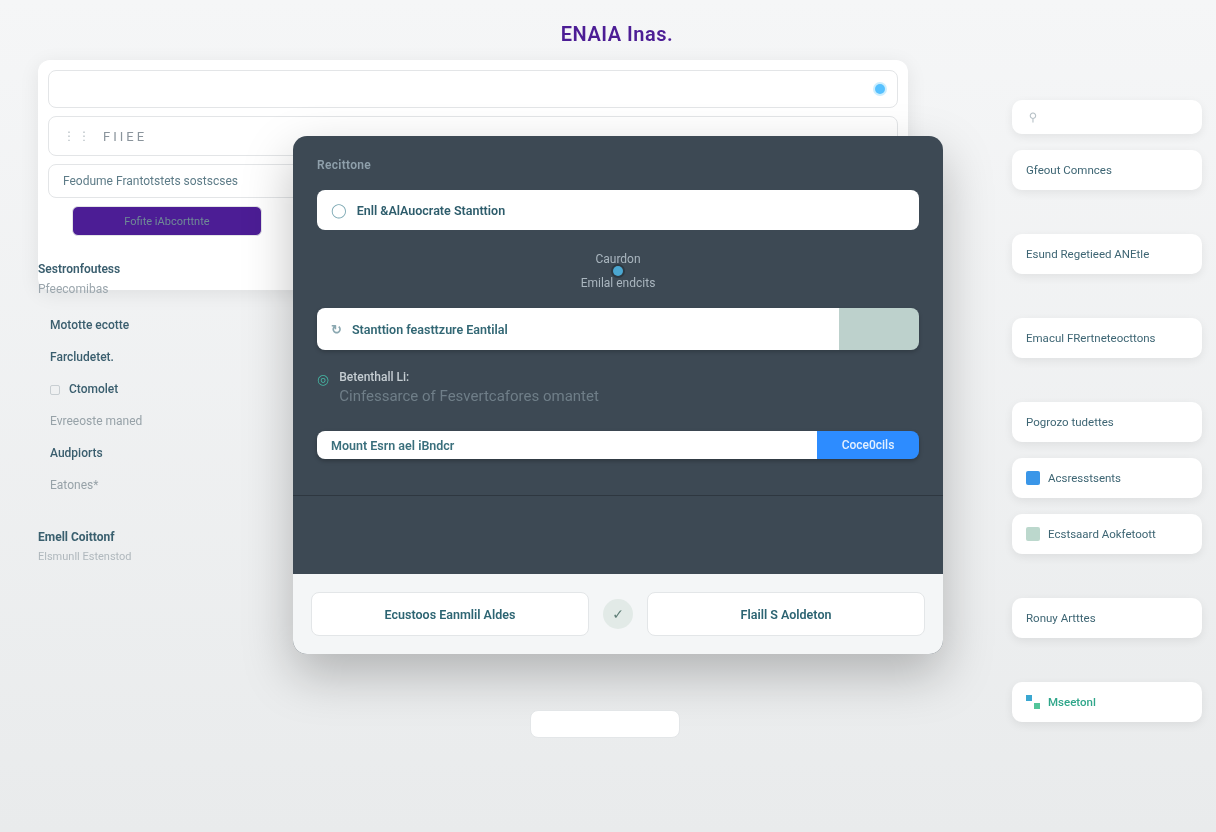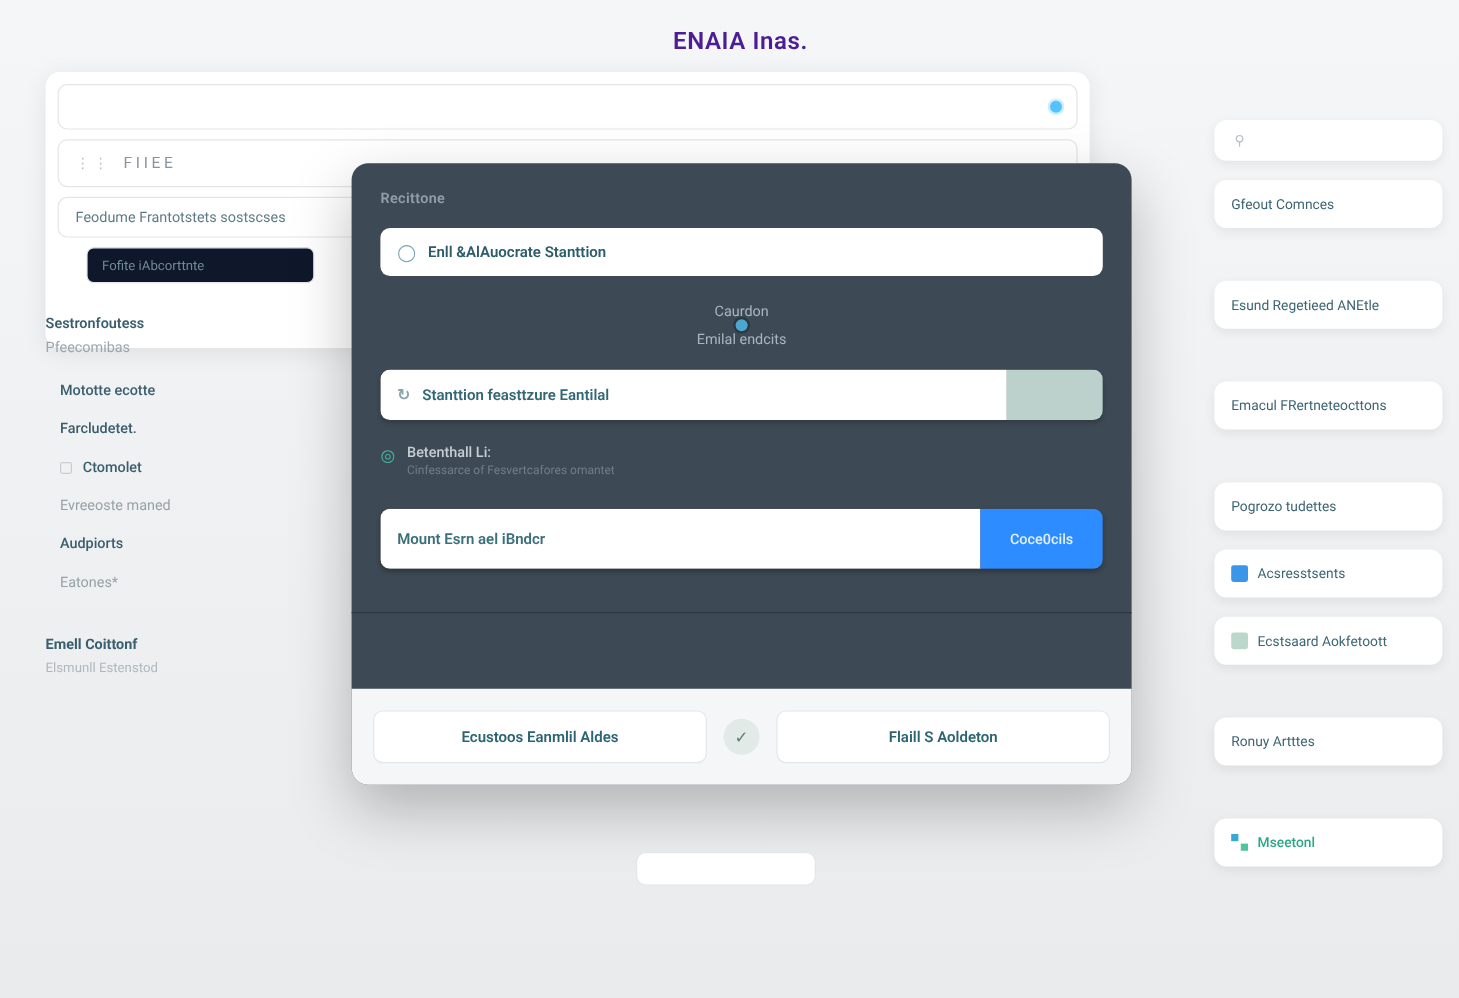--- a/index.html
+++ b/index.html
@@ -34,23 +34,23 @@
     margin:0 4px 8px 4px; display:flex; align-items:center; padding:0 14px;
     color:#8a949c; font-size:13px; letter-spacing:3px;
   }
   .filter-bar .icon { margin-right:10px; color:#b5bdc3; font-size:12px; }
   .sub-bar {
     border:1px solid #e3e5e7; border-radius:8px; height:34px;
     margin:0 4px 8px 4px; display:flex; align-items:center; padding:0 14px;
     color:#5e7c88; font-size:12px;
   }
   .sub-chip {
-    background:#0f172a; border:1px solid #e3e5e7; border-radius:6px;
+    background:#4c1d95; border:1px solid #e3e5e7; border-radius:6px;
     height:30px; width:190px; margin:0 4px 14px 28px;
-    display:flex; align-items:center; padding:0 12px; color:#6f8b96; font-size:11px;
+    display:flex; align-items:center; padding:0 12px; color:#6f8b96; font-size:11px;justify-content:center;
   }
   .sidebar {
     position:absolute; left:38px; top:262px; width:220px;
     font-size:12px;
   }
   .side-heading { color:#3a5e6e; font-weight:600; margin-bottom:6px; }
   .side-sub { color:#9ba6ad; margin-bottom:22px; }
   .side-item { color:#3a5e6e; margin:18px 12px; font-weight:500; }
   .side-item.dim { color:#97a2a8; font-weight:400; }
   .side-check { display:inline-block; width:10px; height:10px; border:1px solid #c8ced2; border-radius:2px; margin-right:6px; vertical-align:middle; }
@@ -78,22 +78,22 @@
   .feature-field {
     display:flex; height:42px; border-radius:8px; overflow:hidden; margin-bottom:20px;
     box-shadow:0 2px 4px rgba(0,0,0,.2);
   }
   .feature-field .fleft { flex:1; background:#fff; display:flex; align-items:center; padding:0 14px; color:#326774; font-size:12.5px; font-weight:600; }
   .feature-field .fleft .ficon { color:#8ba8b1; margin-right:10px; font-size:13px; }
   .feature-field .fright { width:80px; background:#bdd1cc; }
   .info-row { display:flex; align-items:flex-start; margin-bottom:26px; }
   .info-row .iicon { color:#45b6a3; font-size:14px; margin-right:10px; margin-top:1px; }
   .info-row .ititle { color:#c6ced3; font-size:12px; font-weight:500; }
-  .info-row .isub { color:#6f7e88; font-size:10px; margin-top:3px; }
-  .action-row { display:flex; height:50px; border-radius:8px; overflow:hidden; box-shadow:0 2px 4px rgba(0,0,0,.25); }
+  .info-row .isub { color:#6f7e88; font-size:15px; margin-top:3px; }
+  .action-row { display:flex; height:28px; border-radius:8px; overflow:hidden; box-shadow:0 2px 4px rgba(0,0,0,.25); }
   .action-row .ainput { flex:1; background:#fff; display:flex; align-items:center; padding:0 14px; color:#3a6f7c; font-size:12.5px; font-weight:600; }
   .action-row .abtn { width:102px; background:#2d8cff; color:#e3f0ff; font-size:12px; display:flex; align-items:center; justify-content:center; font-weight:500; }
   .modal-divider { height:1px; background:#2e3740; margin:36px -24px 0 -24px; }
   .modal-footer {
     position:absolute; left:0; right:0; bottom:0; height:80px;
     background:#f4f6f7; border-radius:0 0 14px 14px;
     display:flex; align-items:center; padding:0 18px; gap:14px;
   }
   .foot-card {
     background:#fff; border:1px solid #e3e6e8; border-radius:8px;

